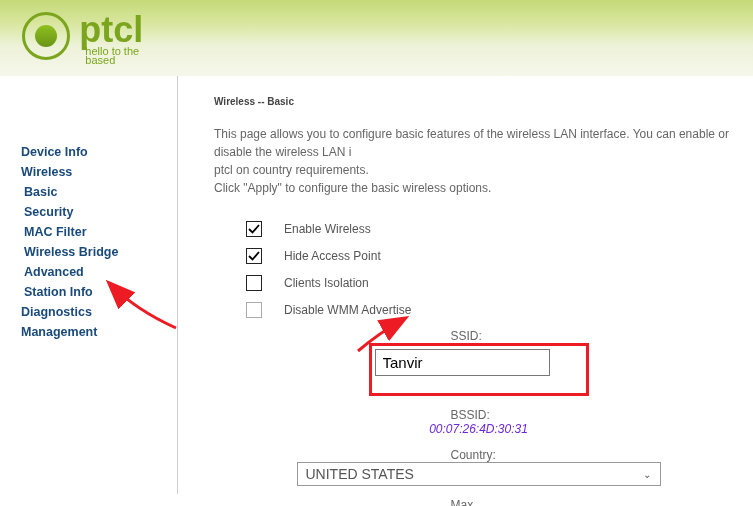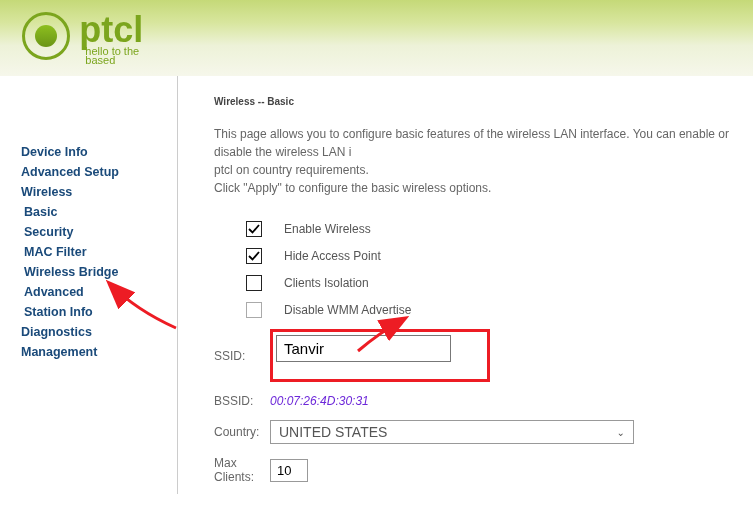--- a/index.html
+++ b/index.html
@@ -120,20 +120,21 @@
     }
     .cb.disabled {
       border-color: #aaa;
       cursor: default;
     }
     .cb svg { width: 12px; height: 12px; }
     .fieldrow {
       display: flex;
       align-items: center;
       margin-bottom: 12px;
+      flex-direction: column;
     }
     .fieldrow .lbl {
       width: 56px;
       font-size: 12px;
       color: #666;
     }
     .ssid-wrap {
       border: 3px solid #ed1c24;
       padding: 3px 36px 17px 3px;
       display: inline-block;
@@ -200,21 +201,20 @@
       <div class="brand">ptcl</div>
       <div class="tag">hello to the</div>
       <div class="tag">based</div>
     </div>
   </div>
 </div>
 
 <div class="main">
   <div class="sidebar">
     <a>Device Info</a>
-    <a>Advanced Setup</a>
     <a>Wireless</a>
     <a class="sub">Basic</a>
     <a class="sub">Security</a>
     <a class="sub">MAC Filter</a>
     <a class="sub">Wireless Bridge</a>
     <a class="sub">Advanced</a>
     <a class="sub">Station Info</a>
     <a>Diagnostics</a>
     <a>Management</a>
   </div>

